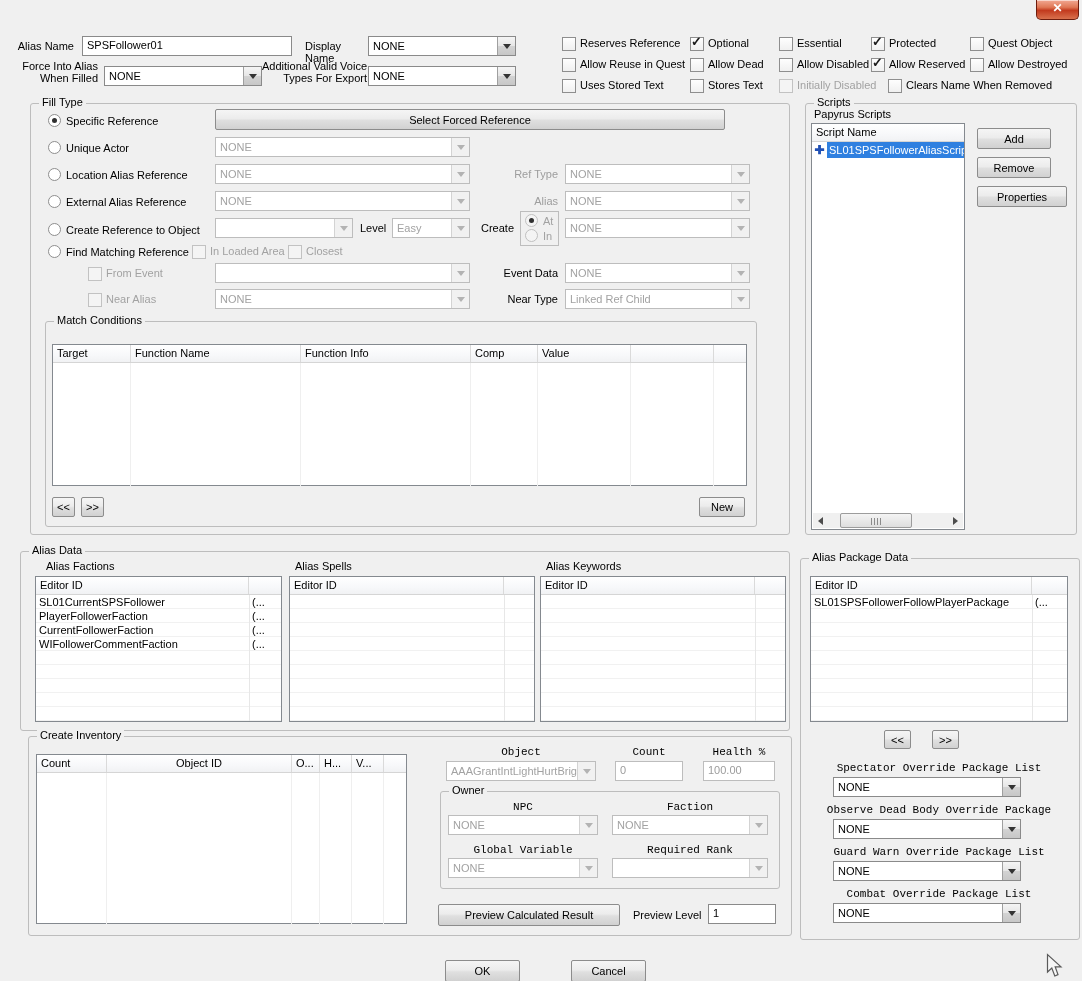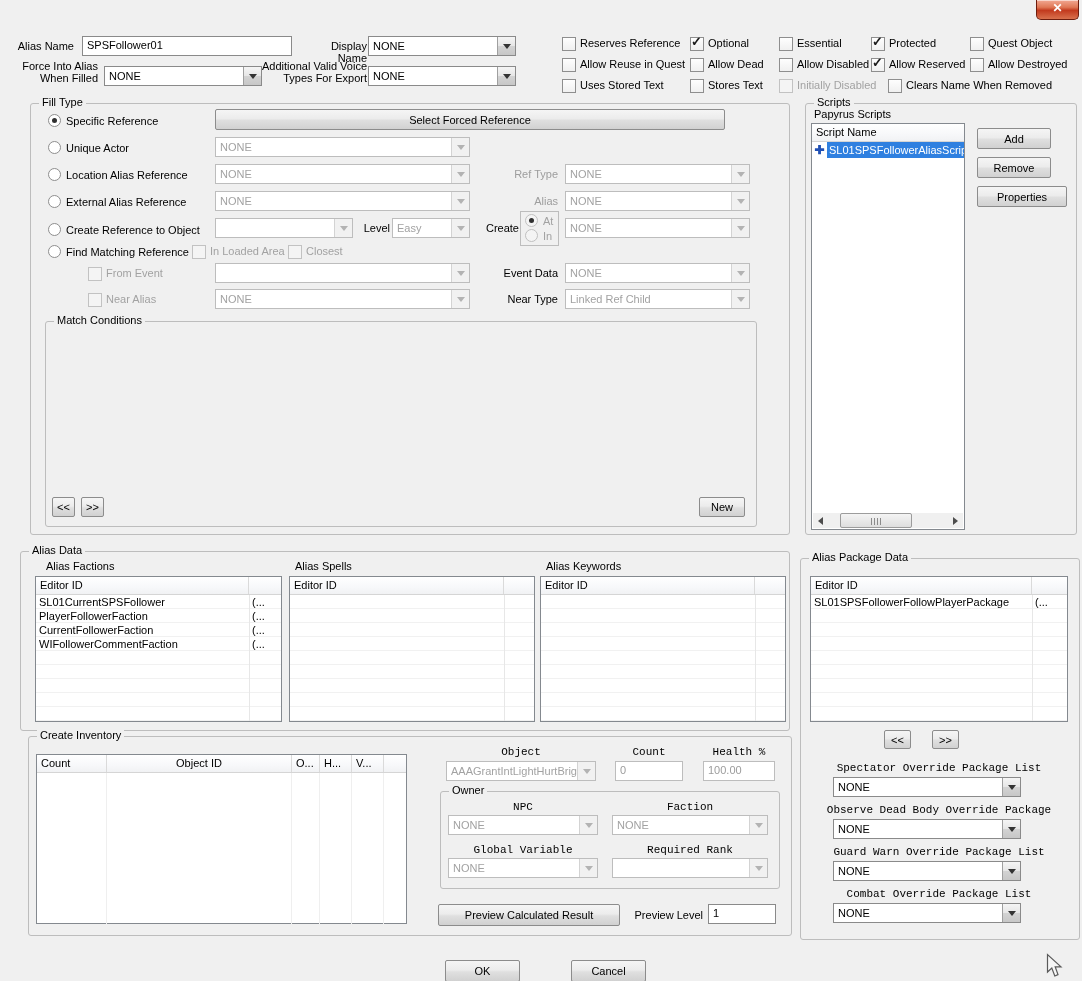--- a/index.html
+++ b/index.html
@@ -10,21 +10,21 @@
   .titlebar{position:absolute;left:0;top:0;width:1082px;height:22px;
     background:linear-gradient(90deg,#4e8a7a 0%,#79af9f 28%,#93c5b5 48%,#6aa091 66%,#7eb2a3 84%,#5d9587 100%);
     box-shadow:inset 0 1px 0 rgba(255,255,255,.45), inset 0 -1px 0 rgba(0,0,0,.25);}
   .title{position:absolute;left:6px;top:3px;font-size:12px;color:#0b1613;text-shadow:0 0 3px rgba(255,255,255,.7);}
   .closebtn{position:absolute;left:1036px;top:0;width:41px;height:19px;
     background:linear-gradient(180deg,#f2a893 0%,#e07856 38%,#c23a1e 55%,#d9714d 100%);
     border:1px solid #6e1d0e;border-top:none;border-radius:0 0 5px 5px;
     box-shadow:inset 0 1px 0 rgba(255,255,255,.55);
     color:#fff;font-weight:bold;font-size:12px;text-align:center;line-height:17px;cursor:default;}
   
-  .lbl{position:absolute;white-space:pre-line;text-align:right;}
+  .lbl{position:absolute;white-space:pre-line;}
   .lbl.r{text-align:right;}
   .lbl.c{text-align:center;font-family:Liberation Mono, monospace;}
   .lbl.dim{color:#9d9d9d;}
   .gbox{position:absolute;border:1px solid #bdbdbd;border-radius:3px;}
   .gbox .legend{position:absolute;top:-8px;left:8px;background:#f0f0f0;padding:0 3px;white-space:nowrap;}
   .tinput{position:absolute;height:20px;box-sizing:border-box;background:#fff;border:1px solid #8a8a8a;
           padding:2px 4px;font:inherit;color:#000;overflow:hidden;white-space:nowrap;}
   .tinput.dis{color:#9c9c9c;border-color:#bdbdbd;}
   .combo{position:absolute;height:20px;box-sizing:border-box;background:#fff;border:1px solid #8a8a8a;
          display:flex;align-items:center;}
@@ -267,20 +267,41 @@
     </div>
   <div class="lbl r" style="left:468px;top:293px;width:90px">Near Type</div>
   <div class="combo dis" style="left:565px;top:289px;width:185px">
       <span class="cval">Linked Ref Child</span>
       <span class="cbtn"></span>
     </div>
 
   <div class="gbox" style="left:45px;top:321px;width:710px;height:204px">
     <span class="legend">Match Conditions</span>
   </div>
+  <div class="listview" style="left:52px;top:344px;width:695px;height:142px">
+    <div class="lv-head">
+      <div class="hc" style="width:78px">Target</div>
+      <div class="hc" style="width:170px">Function Name</div>
+      <div class="hc" style="width:170px">Function Info</div>
+      <div class="hc" style="width:67px">Comp</div>
+      <div class="hc" style="width:93px">Value</div>
+      <div class="hc" style="width:83px"></div>
+      <div class="hc" style="flex:1;border-right:none"></div>
+    </div>
+    <div class="lv-body" style="height:123px">
+      <div class="bcols">
+        <div class="bcol" style="width:78px"></div>
+          <div class="bcol" style="width:170px"></div>
+          <div class="bcol" style="width:170px"></div>
+          <div class="bcol" style="width:67px"></div>
+          <div class="bcol" style="width:93px"></div>
+          <div class="bcol" style="width:83px"></div>
+      </div>
+    </div>
+  </div>
   <div class="btn" style="left:52px;top:497px;width:23px;height:20px">&lt;&lt;</div>
   <div class="btn" style="left:81px;top:497px;width:23px;height:20px">&gt;&gt;</div>
   <div class="btn" style="left:699px;top:497px;width:46px;height:20px">New</div>
 
   <div class="gbox" style="left:805px;top:103px;width:270px;height:430px">
     <span class="legend">Scripts</span>
   </div>
   <div class="lbl" style="left:814px;top:108px">Papyrus Scripts</div>
   <div class="listview" style="left:811px;top:123px;width:154px;height:407px">
     <div class="lv-head">

